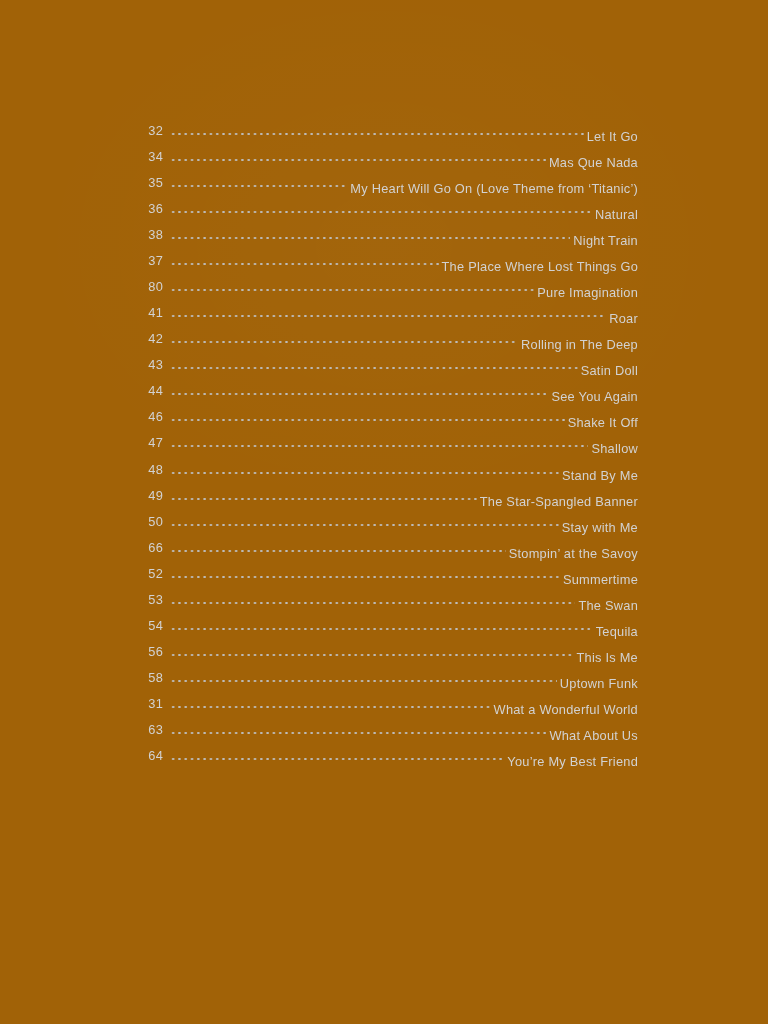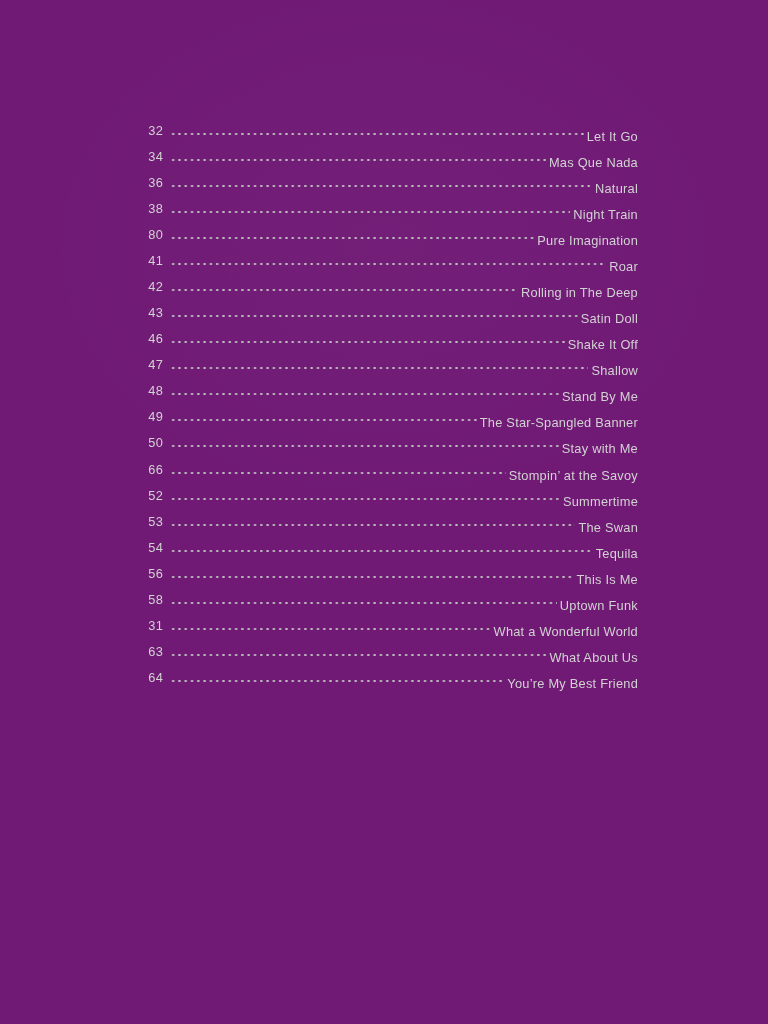--- a/index.html
+++ b/index.html
@@ -4,21 +4,21 @@
 <style>
   html, body {
     margin: 0;
     padding: 0;
     background: #000;
   }
   .page {
     position: relative;
     width: 768px;
     height: 1024px;
-    background: #701a75;
+    background: #a16207;
     overflow: hidden;
     font-family: "Liberation Sans", sans-serif;
   }
   
   .page::before {
     content: "";
     position: absolute;
     inset: 0;
     background: radial-gradient(ellipse 520px 400px at 50% 24%, rgba(255,255,255,0.02), rgba(0,0,0,0) 70%);
     pointer-events: none;
@@ -67,33 +67,43 @@
     <span class="leader"></span>
     <span class="title">Let It Go</span>
   </div>
 
   <div class="row">
     <span class="num">34</span>
     <span class="leader"></span>
     <span class="title">Mas Que Nada</span>
   </div>
 
+  <div class="row">
+    <span class="num">35</span>
+    <span class="leader"></span>
+    <span class="title">My Heart Will Go On (Love Theme from ‘Titanic’)</span>
+  </div>
 
   <div class="row">
     <span class="num">36</span>
     <span class="leader"></span>
     <span class="title">Natural</span>
   </div>
 
   <div class="row">
     <span class="num">38</span>
     <span class="leader"></span>
     <span class="title">Night Train</span>
   </div>
 
+  <div class="row">
+    <span class="num">37</span>
+    <span class="leader"></span>
+    <span class="title">The Place Where Lost Things Go</span>
+  </div>
 
   <div class="row">
     <span class="num">80</span>
     <span class="leader"></span>
     <span class="title">Pure Imagination</span>
   </div>
 
   <div class="row">
     <span class="num">41</span>
     <span class="leader"></span>
@@ -105,20 +115,25 @@
     <span class="leader"></span>
     <span class="title">Rolling in The Deep</span>
   </div>
 
   <div class="row">
     <span class="num">43</span>
     <span class="leader"></span>
     <span class="title">Satin Doll</span>
   </div>
 
+  <div class="row">
+    <span class="num">44</span>
+    <span class="leader"></span>
+    <span class="title">See You Again</span>
+  </div>
 
   <div class="row">
     <span class="num">46</span>
     <span class="leader"></span>
     <span class="title">Shake It Off</span>
   </div>
 
   <div class="row">
     <span class="num">47</span>
     <span class="leader"></span>

